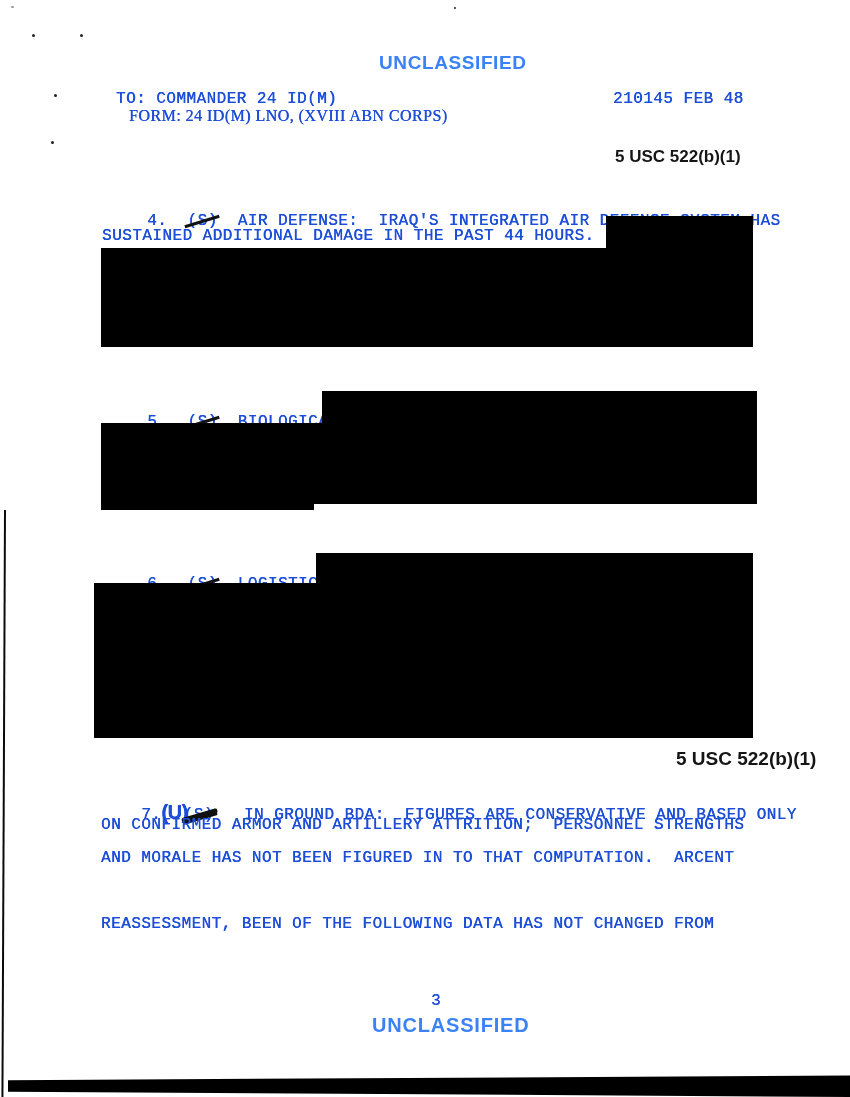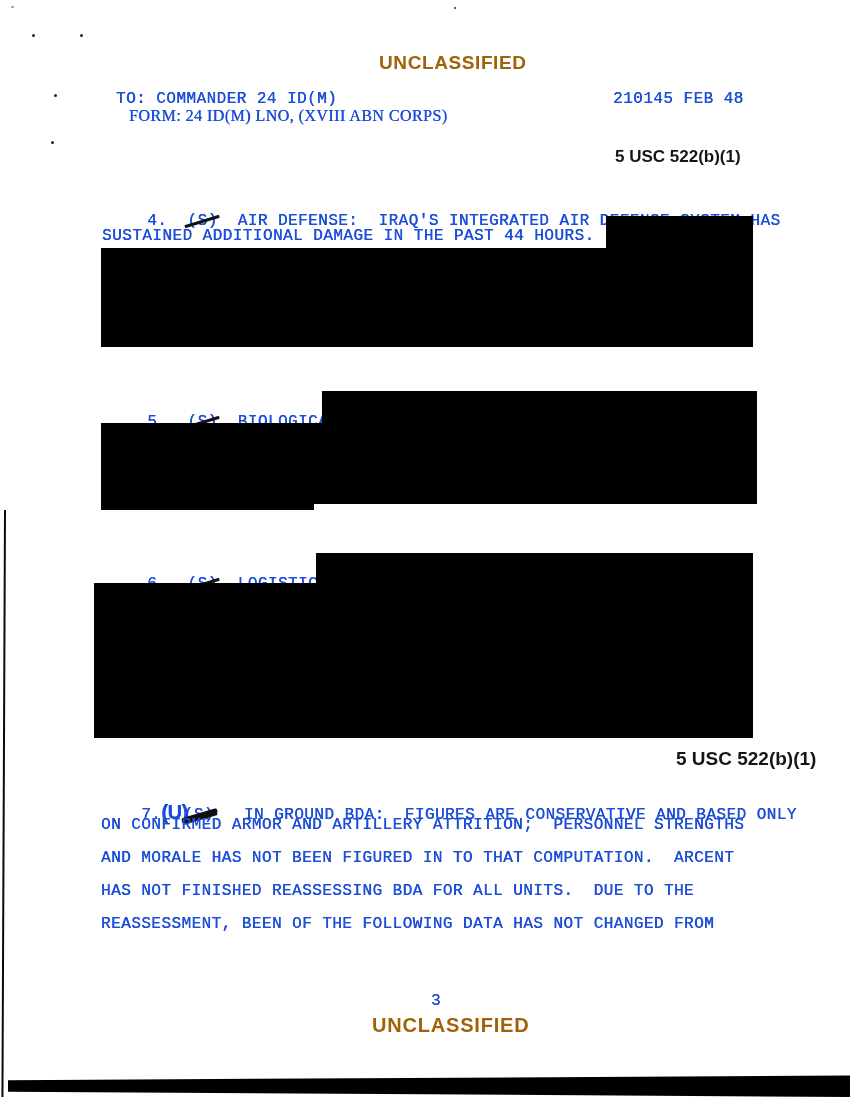--- a/index.html
+++ b/index.html
@@ -16,21 +16,21 @@
     font-family:"Liberation Mono","DejaVu Sans Mono",monospace;
     font-size:16px;
     letter-spacing:0.45px;
     white-space:pre;
     color:#1d4ed8;
     text-shadow:0.35px 0 0 currentColor;
   }
   .clsf{
     font-family:"Liberation Sans","DejaVu Sans",sans-serif;
     font-weight:bold;
-    color:#a16207;
+    color:#3b82f6;
     white-space:pre;
   }
   .clsf-top{font-size:19px;letter-spacing:0.6px;}
   .clsf-bottom{font-size:20px;letter-spacing:0.8px;}
   .stamp{
     font-family:"Liberation Sans","DejaVu Sans",sans-serif;
     font-weight:bold;
     color:#151515;
     white-space:pre;
   }
@@ -107,21 +107,20 @@
   <div class="redact" style="left:316px;top:553px;width:437px;height:31px;"></div>
   <div class="redact" style="left:94px;top:583px;width:659px;height:155px;"></div>
 
   <div class="abs stamp stamp-2" style="left:676px;top:748px;">5 USC 522(b)(1)</div>
 
   <div class="abs mono" style="left:101px;top:783px;">
     <span>7.</span><span class="hand-u">(U)</span><span class="struck-heavy" style="margin-left:-4px;">(S)</span><span>   IN GROUND BDA:  FIGURES ARE CONSERVATIVE AND BASED ONLY</span>
   </div>
   <div class="abs mono" style="left:101px;top:816px;">ON CONFIRMED ARMOR AND ARTILLERY ATTRITION;  PERSONNEL STRENGTHS</div>
   <div class="abs mono" style="left:101px;top:849px;">AND MORALE HAS NOT BEEN FIGURED IN TO THAT COMPUTATION.  ARCENT</div>
-  <div class="abs mono" style="left:101px;top:882px;">HAS NOT FINISHED REASSESSING BDA FOR ALL UNITS.  DUE TO THE</div>
   <div class="abs mono" style="left:101px;top:915px;">REASSESSMENT, BEEN OF THE FOLLOWING DATA HAS NOT CHANGED FROM</div>
 
   <div class="abs mono" style="left:431px;top:992px;">3</div>
   <div class="abs clsf clsf-bottom" style="left:372px;top:1014px;">UNCLASSIFIED</div>
 
   <div class="left-line"></div>
   <div class="bottom-bar"></div>
 
 </div>
 

